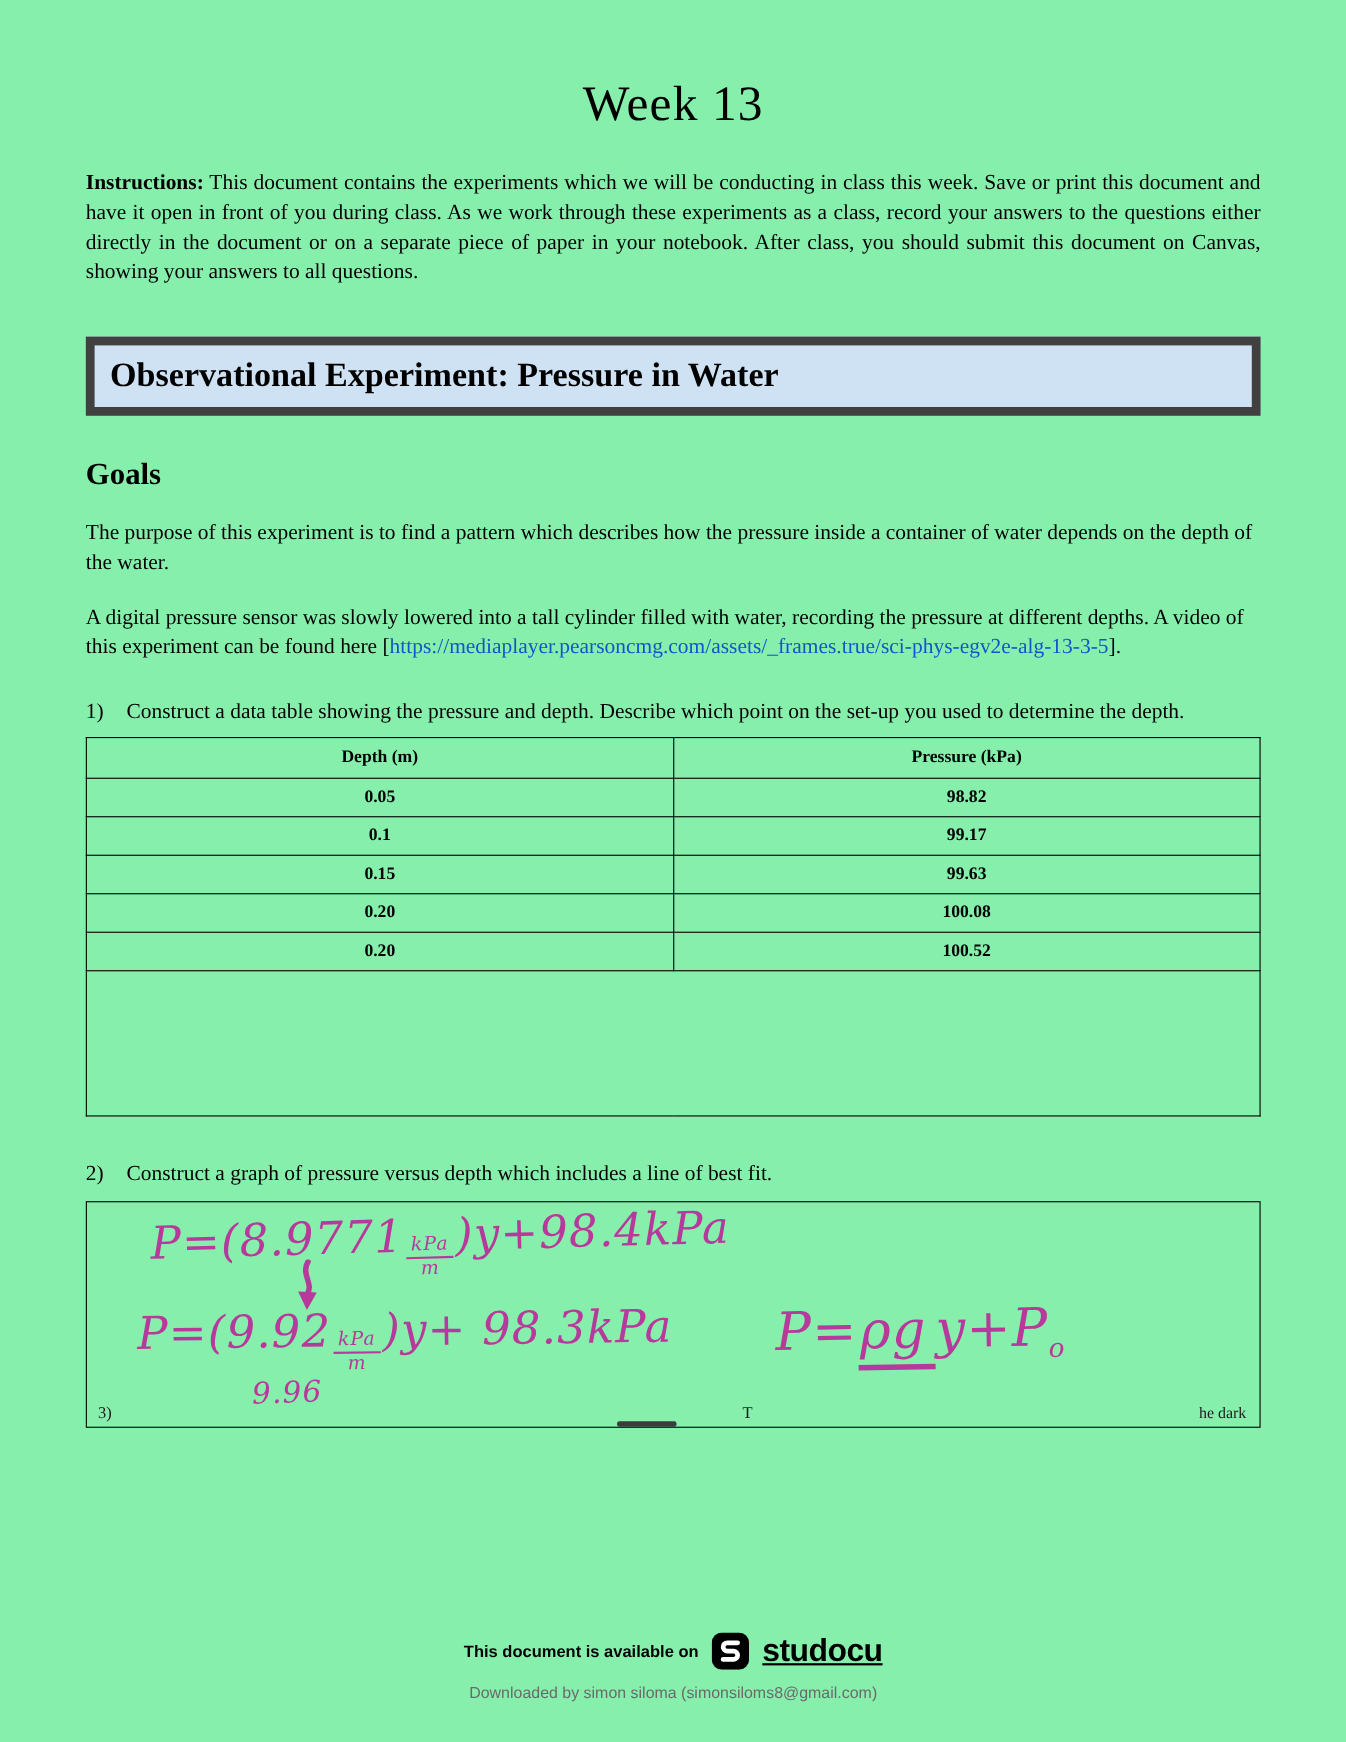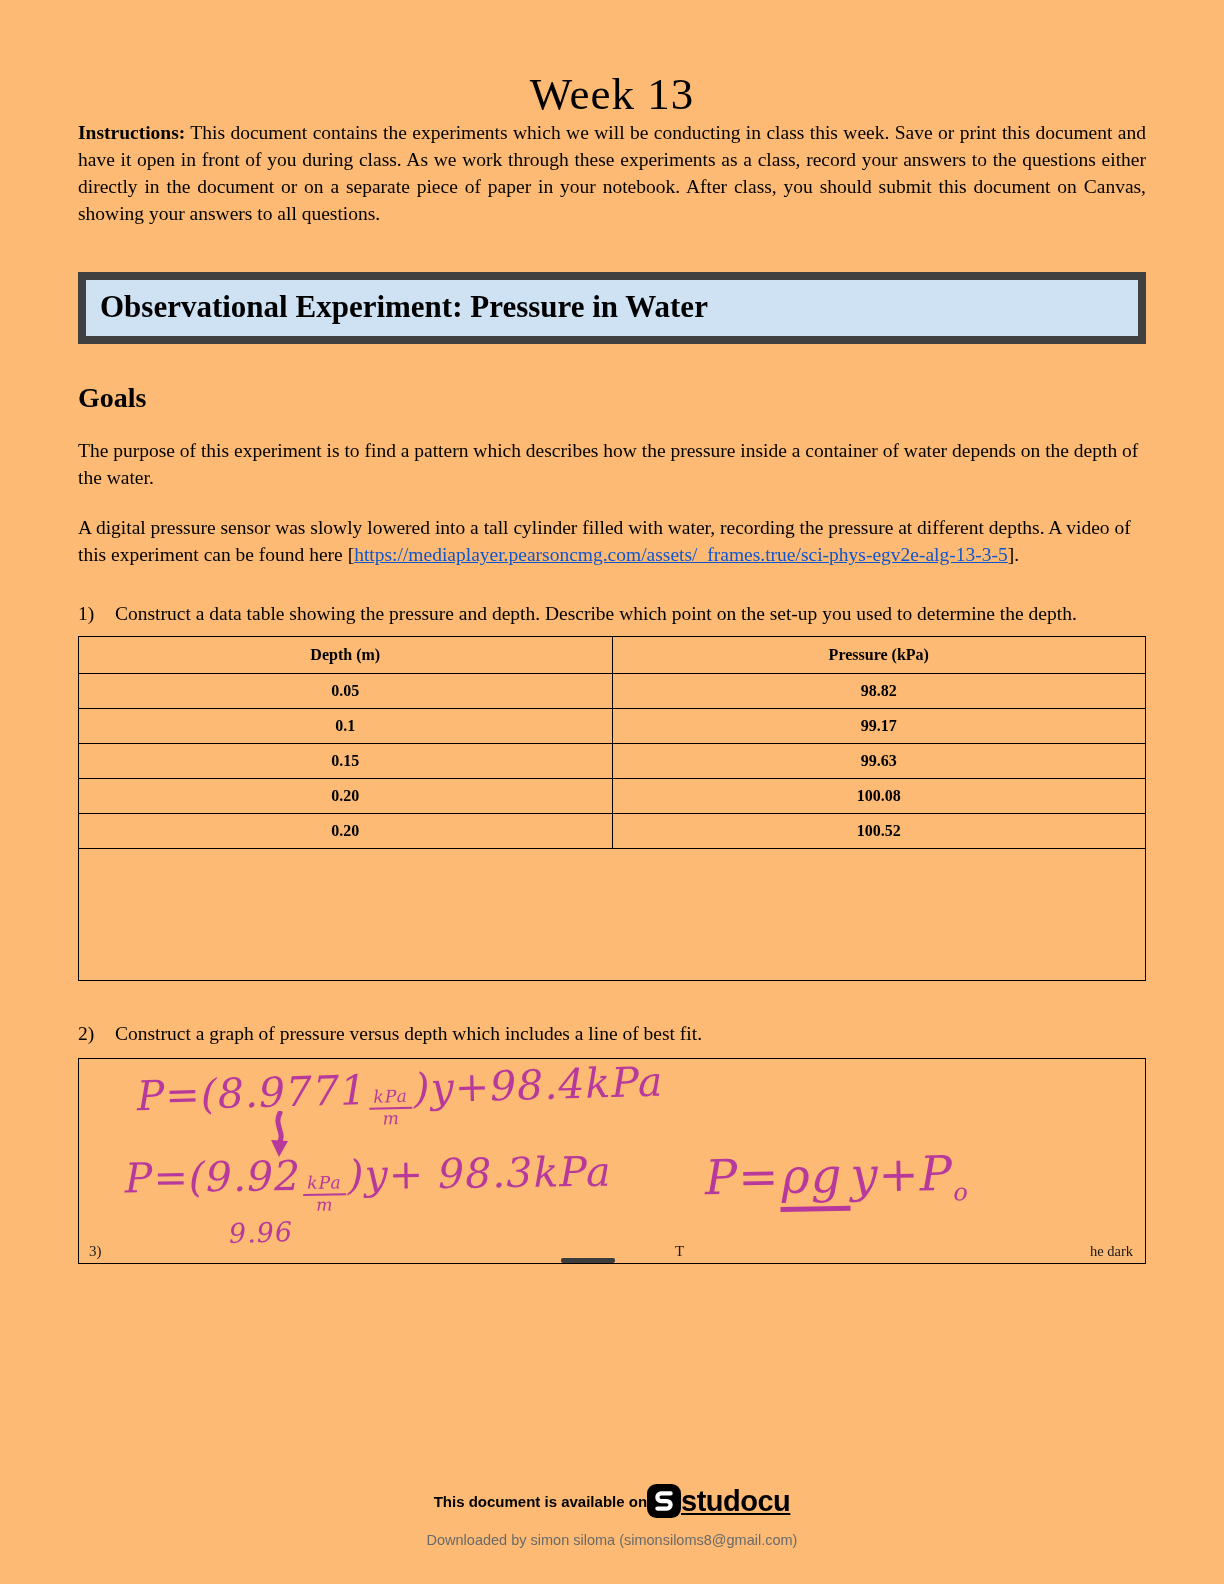--- a/index.html
+++ b/index.html
@@ -6,56 +6,56 @@
     --color-banner-bg:#cfe2f3;
     --color-link:#1155cc;
     --color-handwriting:#b8399c;
   }
   *{box-sizing:border-box;}
   html,body{margin:0;padding:0;background:#ffffff;}
   .page{
     position:relative;
     width:1224px;height:1584px;
     margin:0 auto;
-    background:#fdba74;
+    background:#86efac;
     font-family:"Liberation Serif", serif;
     color:#000;
     overflow:hidden;
   }
   .content{padding:68px 78px 0 78px;}
   .doc-title{
     text-align:center;
     font-size:45px;
     font-weight:normal;
     margin:0;
     letter-spacing:1px;
   }
   .para{
     font-size:19.5px;
     line-height:1.38;
     margin:0;
   }
-  .instructions{text-align:justify;}
+  .instructions{margin-top:34px;text-align:justify;}
   .instructions .lead{font-weight:bold;}
   .banner{
     margin-top:44px;
     background:var(--color-banner-bg,#cfe2f3);
     border:8px solid #404040;
     padding:9px 14px 11px 14px;
     font-size:31px;
     font-weight:bold;
   }
   h2.section-heading{
     font-size:28px;
     font-weight:bold;
     margin:38px 0 0 0;
   }
   .goals-text{margin-top:24px;}
   .procedure-text{margin-top:24px;}
-  .doc-link{color:var(--color-link,#1155cc);text-decoration:underline;cursor:pointer;}
+  .doc-link{color:var(--color-link,#1155cc);cursor:pointer;}
   .question{
     display:flex;
     font-size:19.5px;
     line-height:1.38;
   }
   .question .q-num{flex:0 0 37px;}
   .question .q-text{flex:1;}
   .q1{margin-top:32px;}
   .q2{margin-top:40px;}
   table.data-table{
@@ -124,20 +124,21 @@
   .footer{
     position:absolute;
     left:0;right:0;
     bottom:36px;
     text-align:center;
   }
   .footer-brand-row{
     display:flex;
     align-items:center;
     justify-content:center;
+    gap:12px;
   }
   .avail{
     font-family:"Liberation Sans", sans-serif;
     font-size:15px;
     font-weight:bold;
     color:#000;
   }
   .logo-mark{display:inline-flex;align-items:center;}
   .brand{
     font-family:"Liberation Sans", sans-serif;

